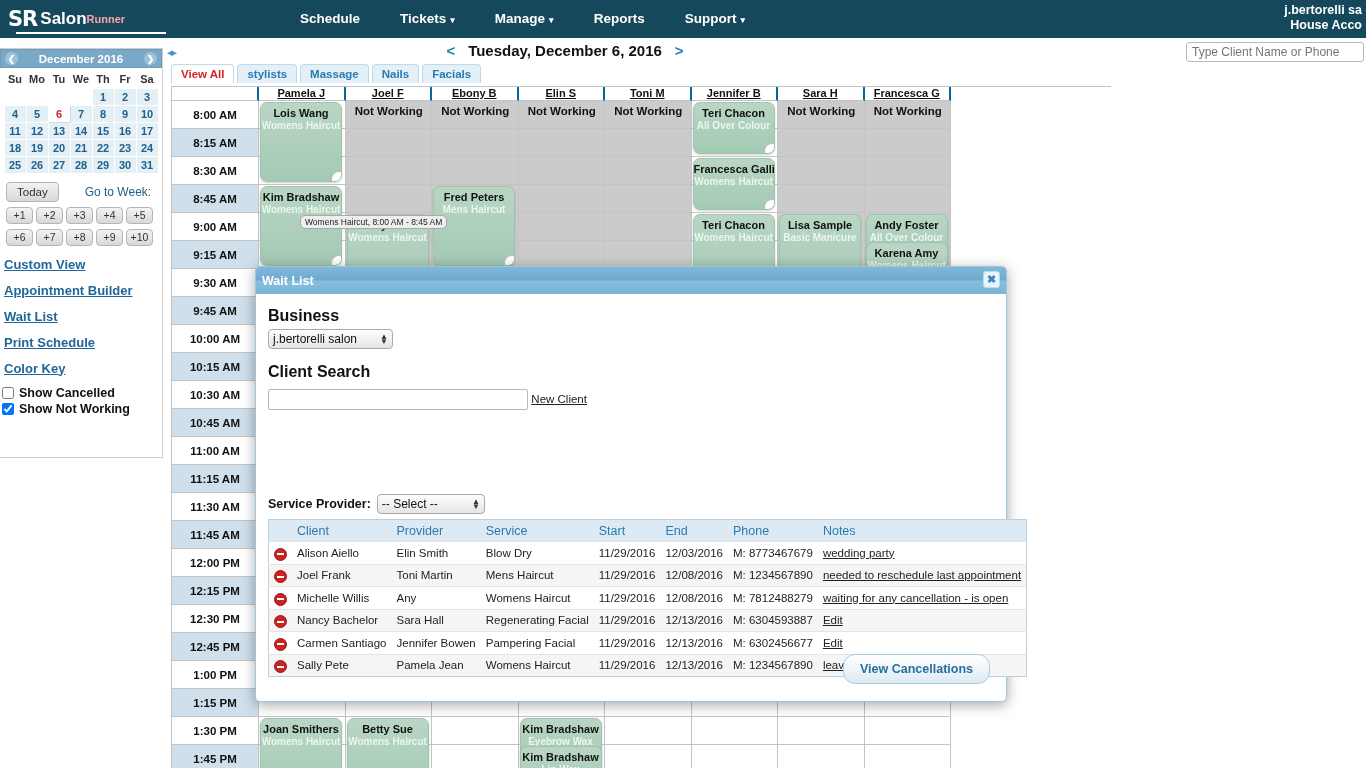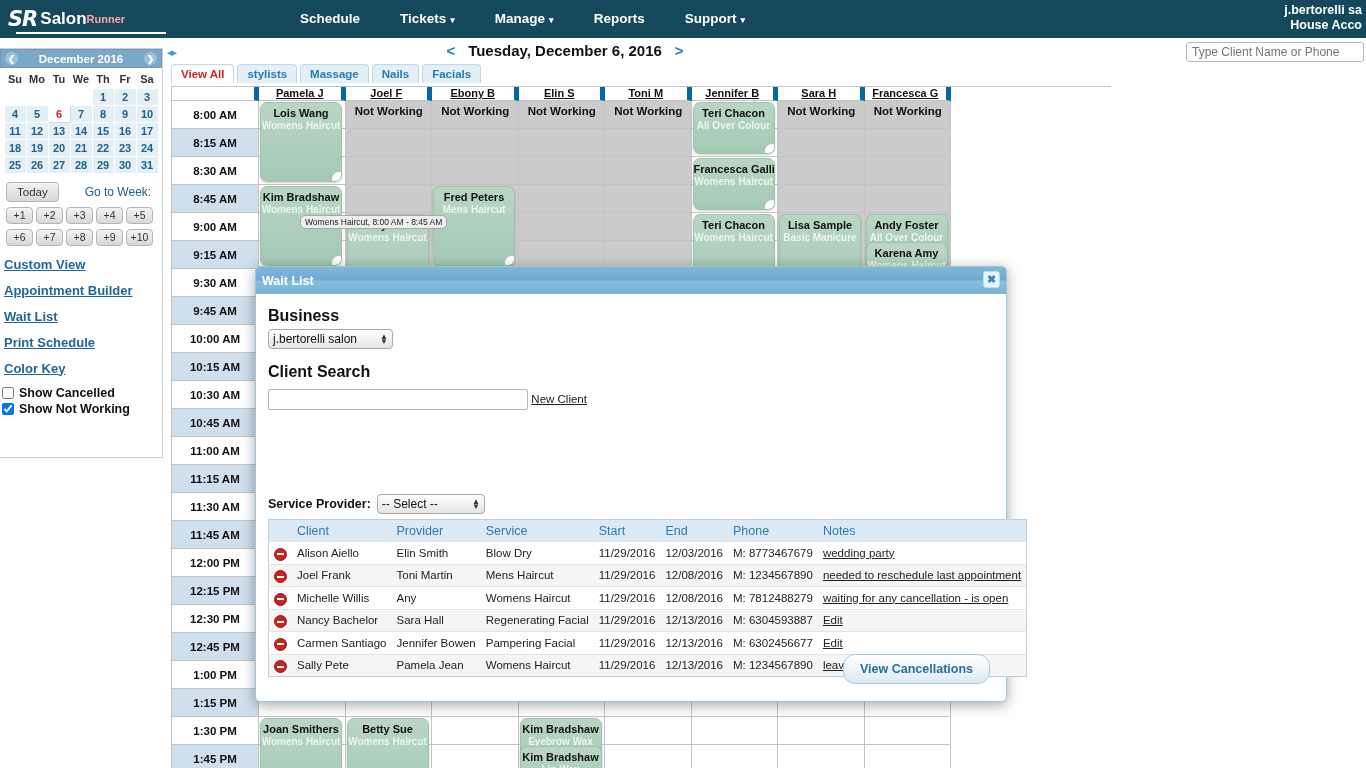--- a/index.html
+++ b/index.html
@@ -20,21 +20,21 @@
     background: #16485c;
     color: #fff;
   }
   #logo {
     position: absolute; left: 8px; top: 3px;
     width: 160px; height: 32px;
     display: flex; align-items: center;
   }
   #logo .mark {
     font-weight: bold; font-size: 21px; letter-spacing: -1px;
-    color: #ffffff; font-style: italic;
+    color: #ffffff; 
     font-family: "DejaVu Sans", sans-serif;
   }
   #logo .word1 { font-size: 17px; font-weight: bold; color: #ffffff; margin-left: 3px; }
   #logo .word2 { font-size: 11px; font-weight: bold; color: #fca5a5; }
   #logo .underline {
     position: absolute; left: 8px; bottom: 1px; width: 150px; height: 2px;
     background: #ffffff;
   }
   #mainmenu {
     position: absolute; left: 280px; top: 0; height: 38px;
@@ -137,21 +137,21 @@
   }
   .tab.active { background: #ffffff; color: #d32323; border-color: #bfd9e8; }
 
   #grid {
     position: absolute; left: 6px; top: 48px;
     width: 940px; height: 720px;
     border-top: 1px solid #c4c4c4; border-left: 1px solid #c4c4c4;
   }
   #colhead { display: flex; height: 14px; background: #ffffff; }
   .ch {
-    border-right: 5px solid #0369a1; border-bottom: 1px solid #c4c4c4;
+    border-right: 2px solid #0369a1; border-bottom: 1px solid #c4c4c4;
     text-align: center; font-size: 11px; font-weight: bold; color: #111;
     line-height: 13px;
   }
   .ch span { text-decoration: underline; cursor: pointer; }
   .ch.timecol { width: 87px; }
   .colbody { width: 86.5px; }
 
   #gridbody { position: relative; display: flex; }
   #timecol { width: 87px; }
   .tcell {

